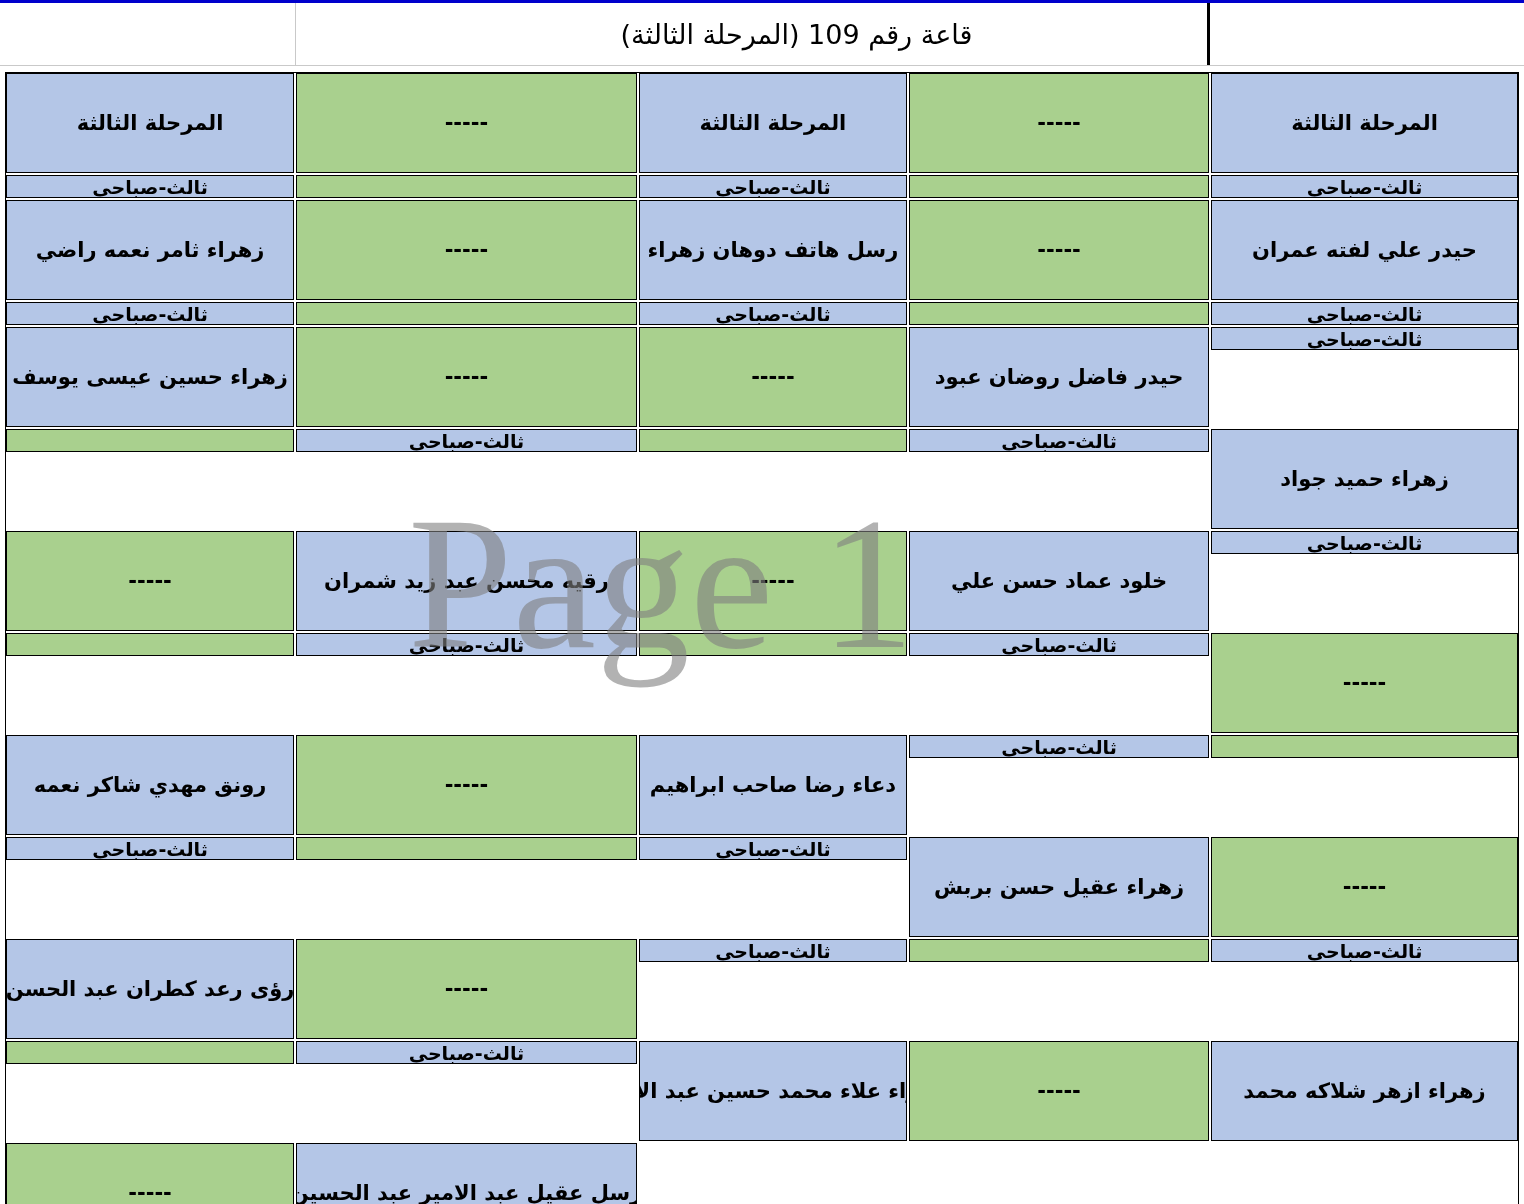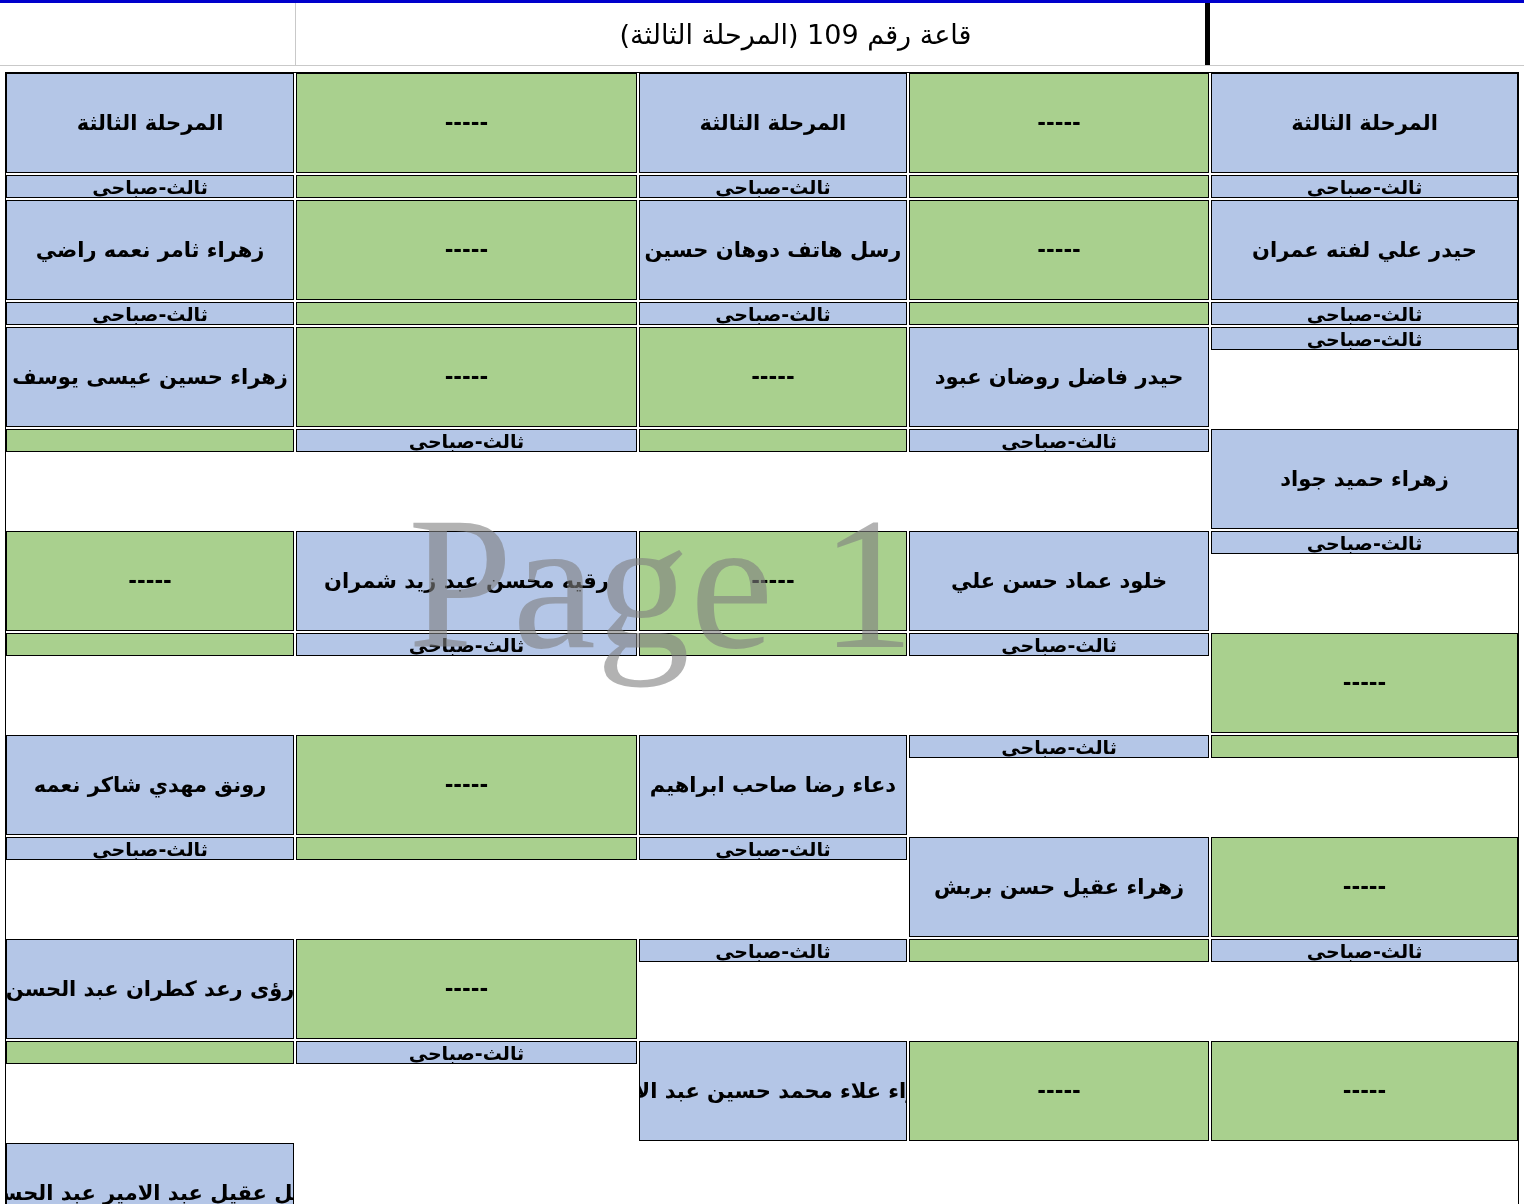--- a/index.html
+++ b/index.html
@@ -14,21 +14,21 @@
   .break-line.top{height:3px}
   .break-line.bottom{height:4px;margin-top:auto}
 
   .title-row{
     flex:none;height:62px;
     display:grid;grid-template-columns:295px 1fr 314px;
     border-bottom:1px solid #c9c9c9;background:#fff;
   }
   .title-cell{box-sizing:border-box}
   .title-cell.mid{
-    border-left:1px solid #c9c9c9;border-right:5px solid #000000;
+    border-left:1px solid #c9c9c9;border-right:3px solid #000000;
     display:flex;align-items:center;justify-content:center;
   }
   .title-text{font-size:27px;color:#000;transform:translateX(45px)}
 
   .table{
     flex:none;margin:6px 5px 0 5px;
     border:1px solid #000;background:#fff;
     display:grid;
     grid-template-columns:290fr 343fr 270fr 302fr 309fr;
     gap:2px;
@@ -101,21 +101,21 @@
     <div class="cell small blue">
       <span dir="rtl">ثالث-صباحي</span>
     </div>
     <div class="cell tall blue">
       <span dir="rtl">زهراء ثامر نعمه راضي</span>
     </div>
     <div class="cell tall green">
       <span dir="rtl">-----</span>
     </div>
     <div class="cell tall blue">
-      <span dir="rtl">رسل هاتف دوهان حسين</span>
+      <span dir="rtl">رسل هاتف دوهان زهراء</span>
     </div>
     <div class="cell tall green">
       <span dir="rtl">-----</span>
     </div>
     <div class="cell tall blue">
       <span dir="rtl">حيدر علي لفته عمران</span>
     </div>
     <div class="cell small blue">
       <span dir="rtl">ثالث-صباحي</span>
     </div>
@@ -241,20 +241,23 @@
     </div>
     <div class="cell small blue">
       <span dir="rtl">ثالث-صباحي</span>
     </div>
     <div class="cell tall blue">
       <span dir="rtl">زهراء علاء محمد حسين عبد الامير</span>
     </div>
     <div class="cell tall green">
       <span dir="rtl">-----</span>
     </div>
+    <div class="cell tall blue">
+      <span dir="rtl">زهراء ازهر شلاكه محمد</span>
+    </div>
     <div class="cell tall green">
       <span dir="rtl">-----</span>
     </div>
     <div class="cell tall blue">
       <span dir="rtl">رسل عقيل عبد الامير عبد الحسين</span>
     </div>
   </div>
 
 <div class="watermark">Page 1</div>
 

